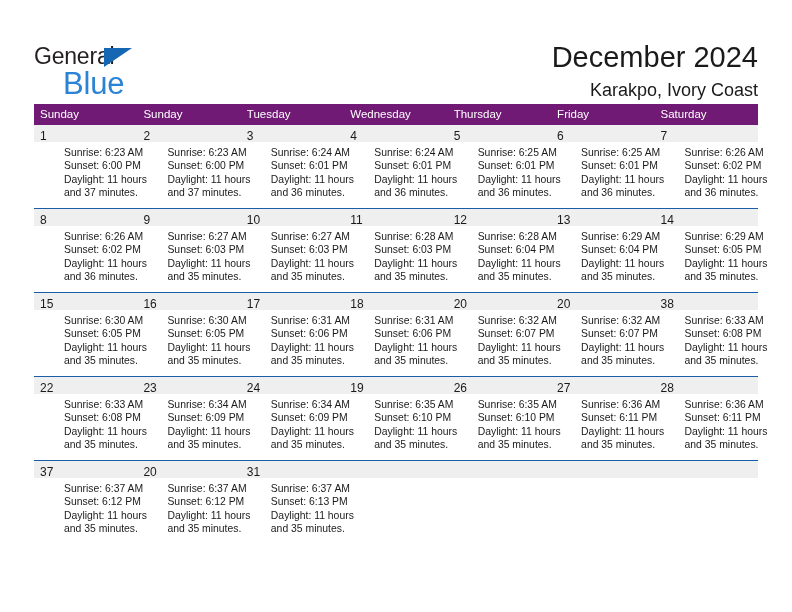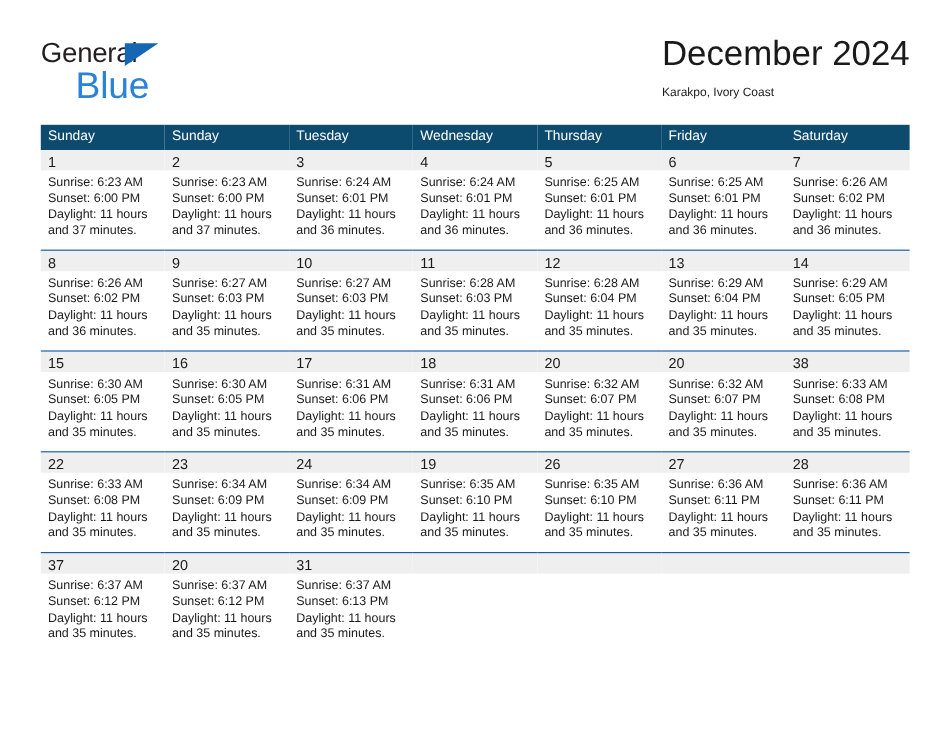--- a/index.html
+++ b/index.html
@@ -13,21 +13,21 @@
     font-family: "Liberation Sans", sans-serif;
     color: #000000;
     position: relative;
     overflow: hidden;
   }
 
   
   .page-header {
     position: absolute;
     left: 0;
-    top: 0;
+    top: 12px;
     width: 792px;
     height: 98px;
   }
 
   .brand {
     position: absolute;
     left: 34px;
     top: 31px;
     width: 200px;
     height: 56px;
@@ -56,46 +56,47 @@
     top: 23px;
     font-size: 31px;
     letter-spacing: -0.2px;
     color: #2a83d4;
   }
 
   .title-block {
     position: absolute;
     right: 34px;
     top: 28px;
+    text-align: right;
   }
   .cal-title {
     font-size: 29px;
     color: #1a1a1a;
     line-height: 34px;
     white-space: nowrap;
   }
   .cal-subtitle {
-    font-size: 10px;
+    font-size: 18px;
     color: #1a1a1a;
     line-height: 20px;
     margin-top: 6px;
     white-space: nowrap;
   }
 
   
   .calendar {
     position: absolute;
     left: 34px;
     top: 104px;
     width: 724px;
     border-collapse: collapse;
     table-layout: fixed;
   }
   .calendar th {
-    background: #0c4a6e;
+    background: #701a75;
     color: #ffffff;
     font-size: 11.5px;
     font-weight: normal;
     text-align: left;
     padding: 4px 0 5px 6px;
     height: 12px;
     border: none;
   }
   .calendar td {
     vertical-align: top;
@@ -118,20 +119,21 @@
     padding: 1px 0 0 6px;
     box-sizing: border-box;
   }
   .daynum {
     font-size: 12px;
     color: #1a1a1a;
     line-height: 15px;
   }
   .cell-lines {
     padding: 4px 4px 0 6px;
+    margin-left: 24px;
   }
   .cell-line {
     font-size: 10.4px;
     line-height: 13.4px;
     color: #1a1a1a;
     white-space: nowrap;
   }
   .empty .daynum-band {
     background: #efefef;
   }

